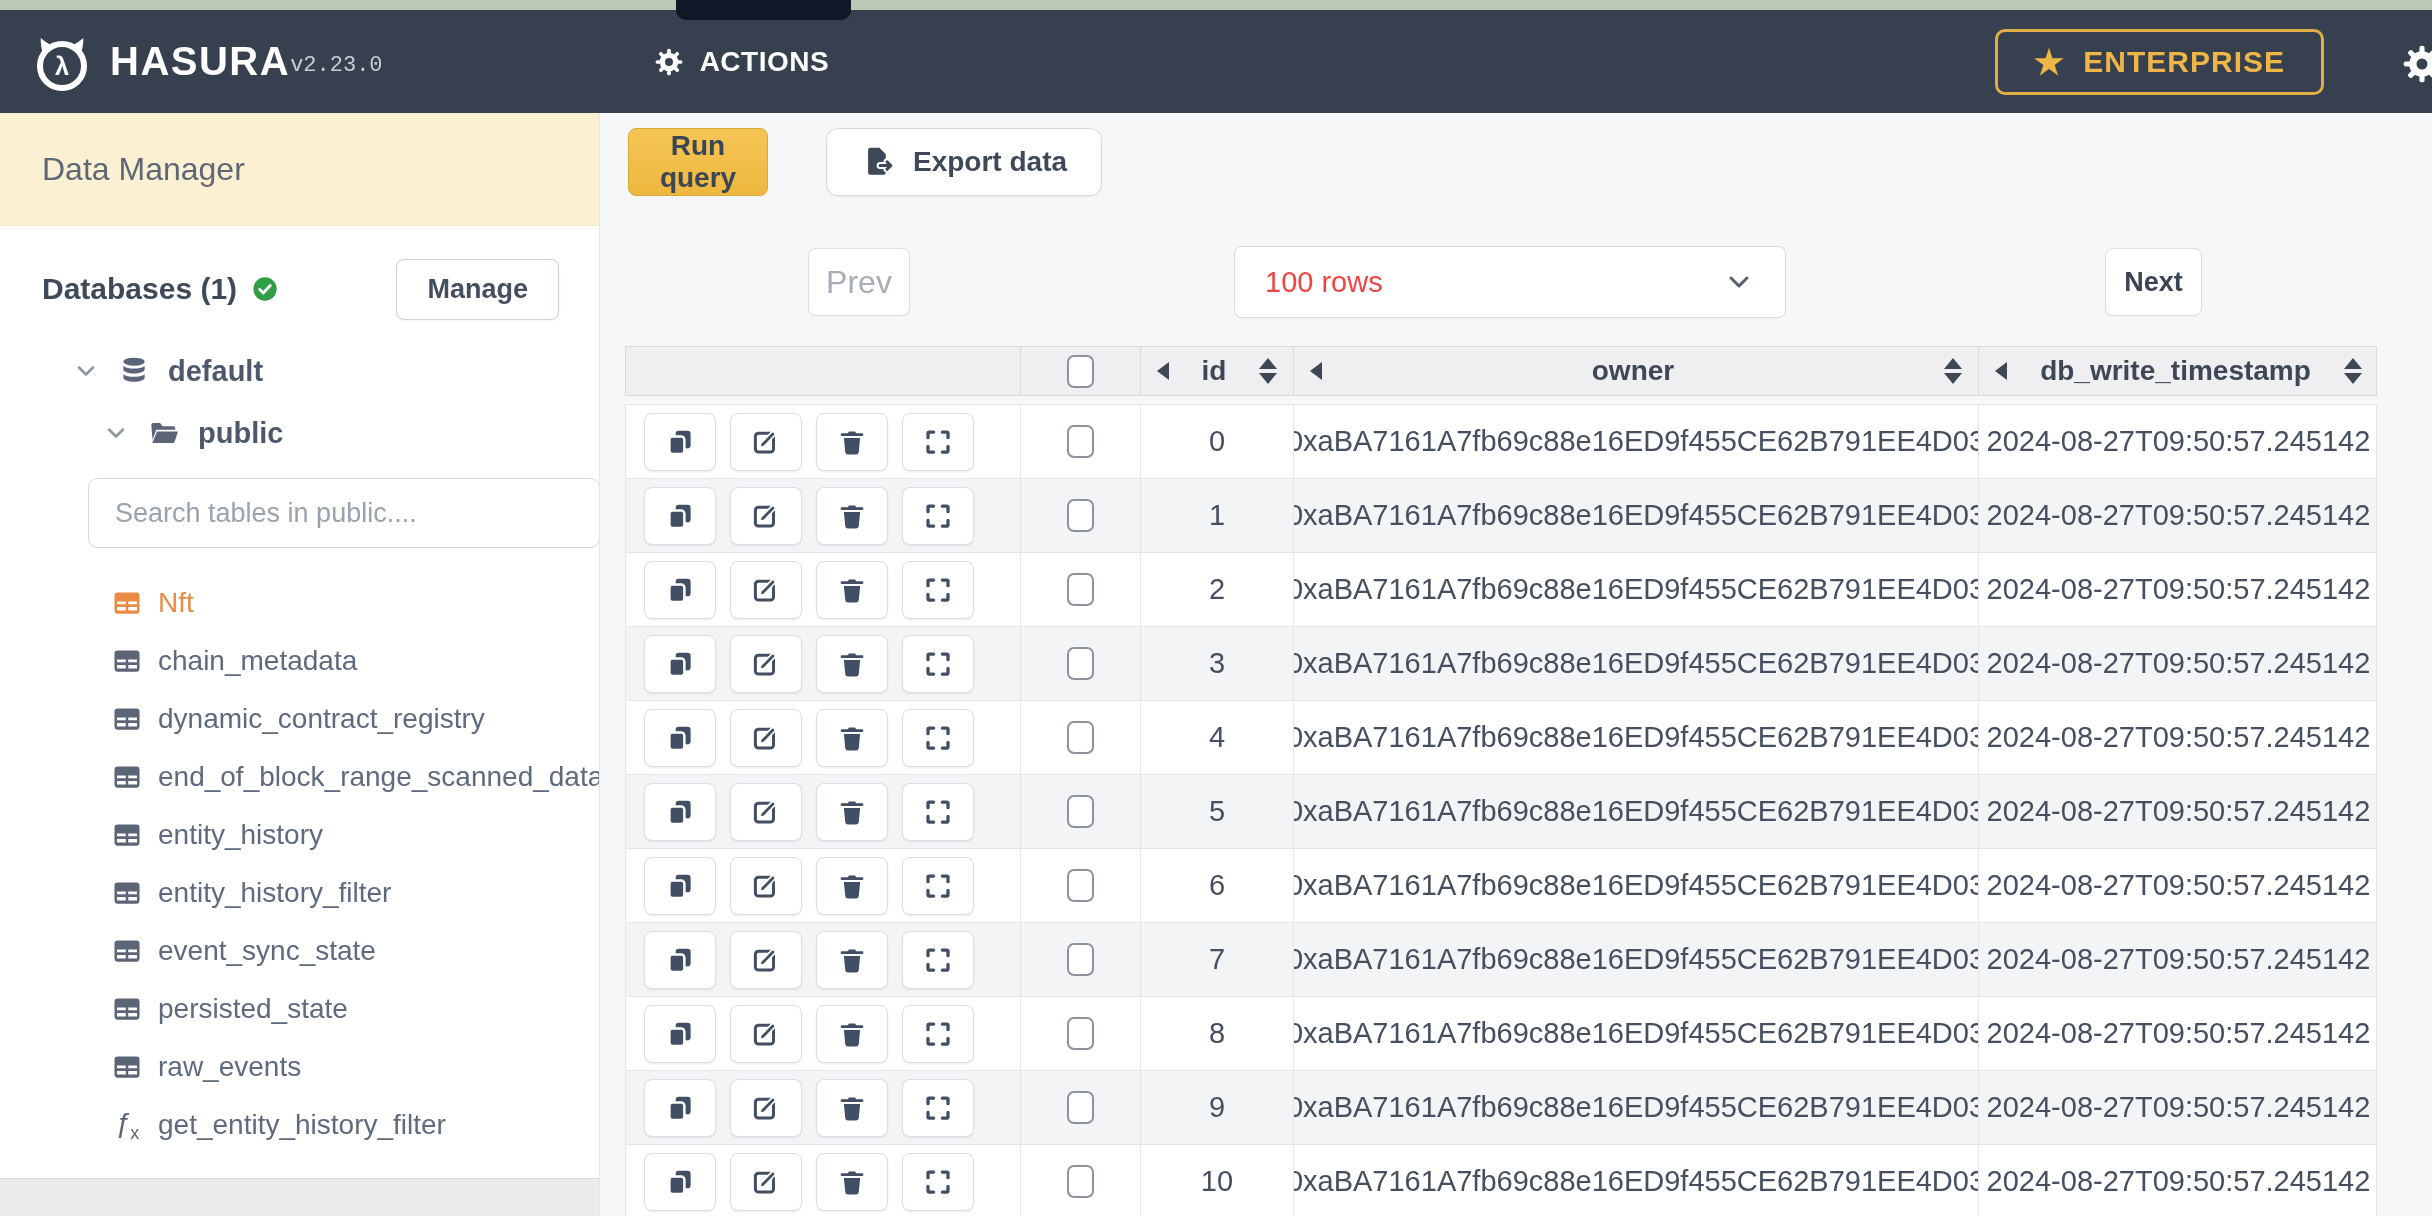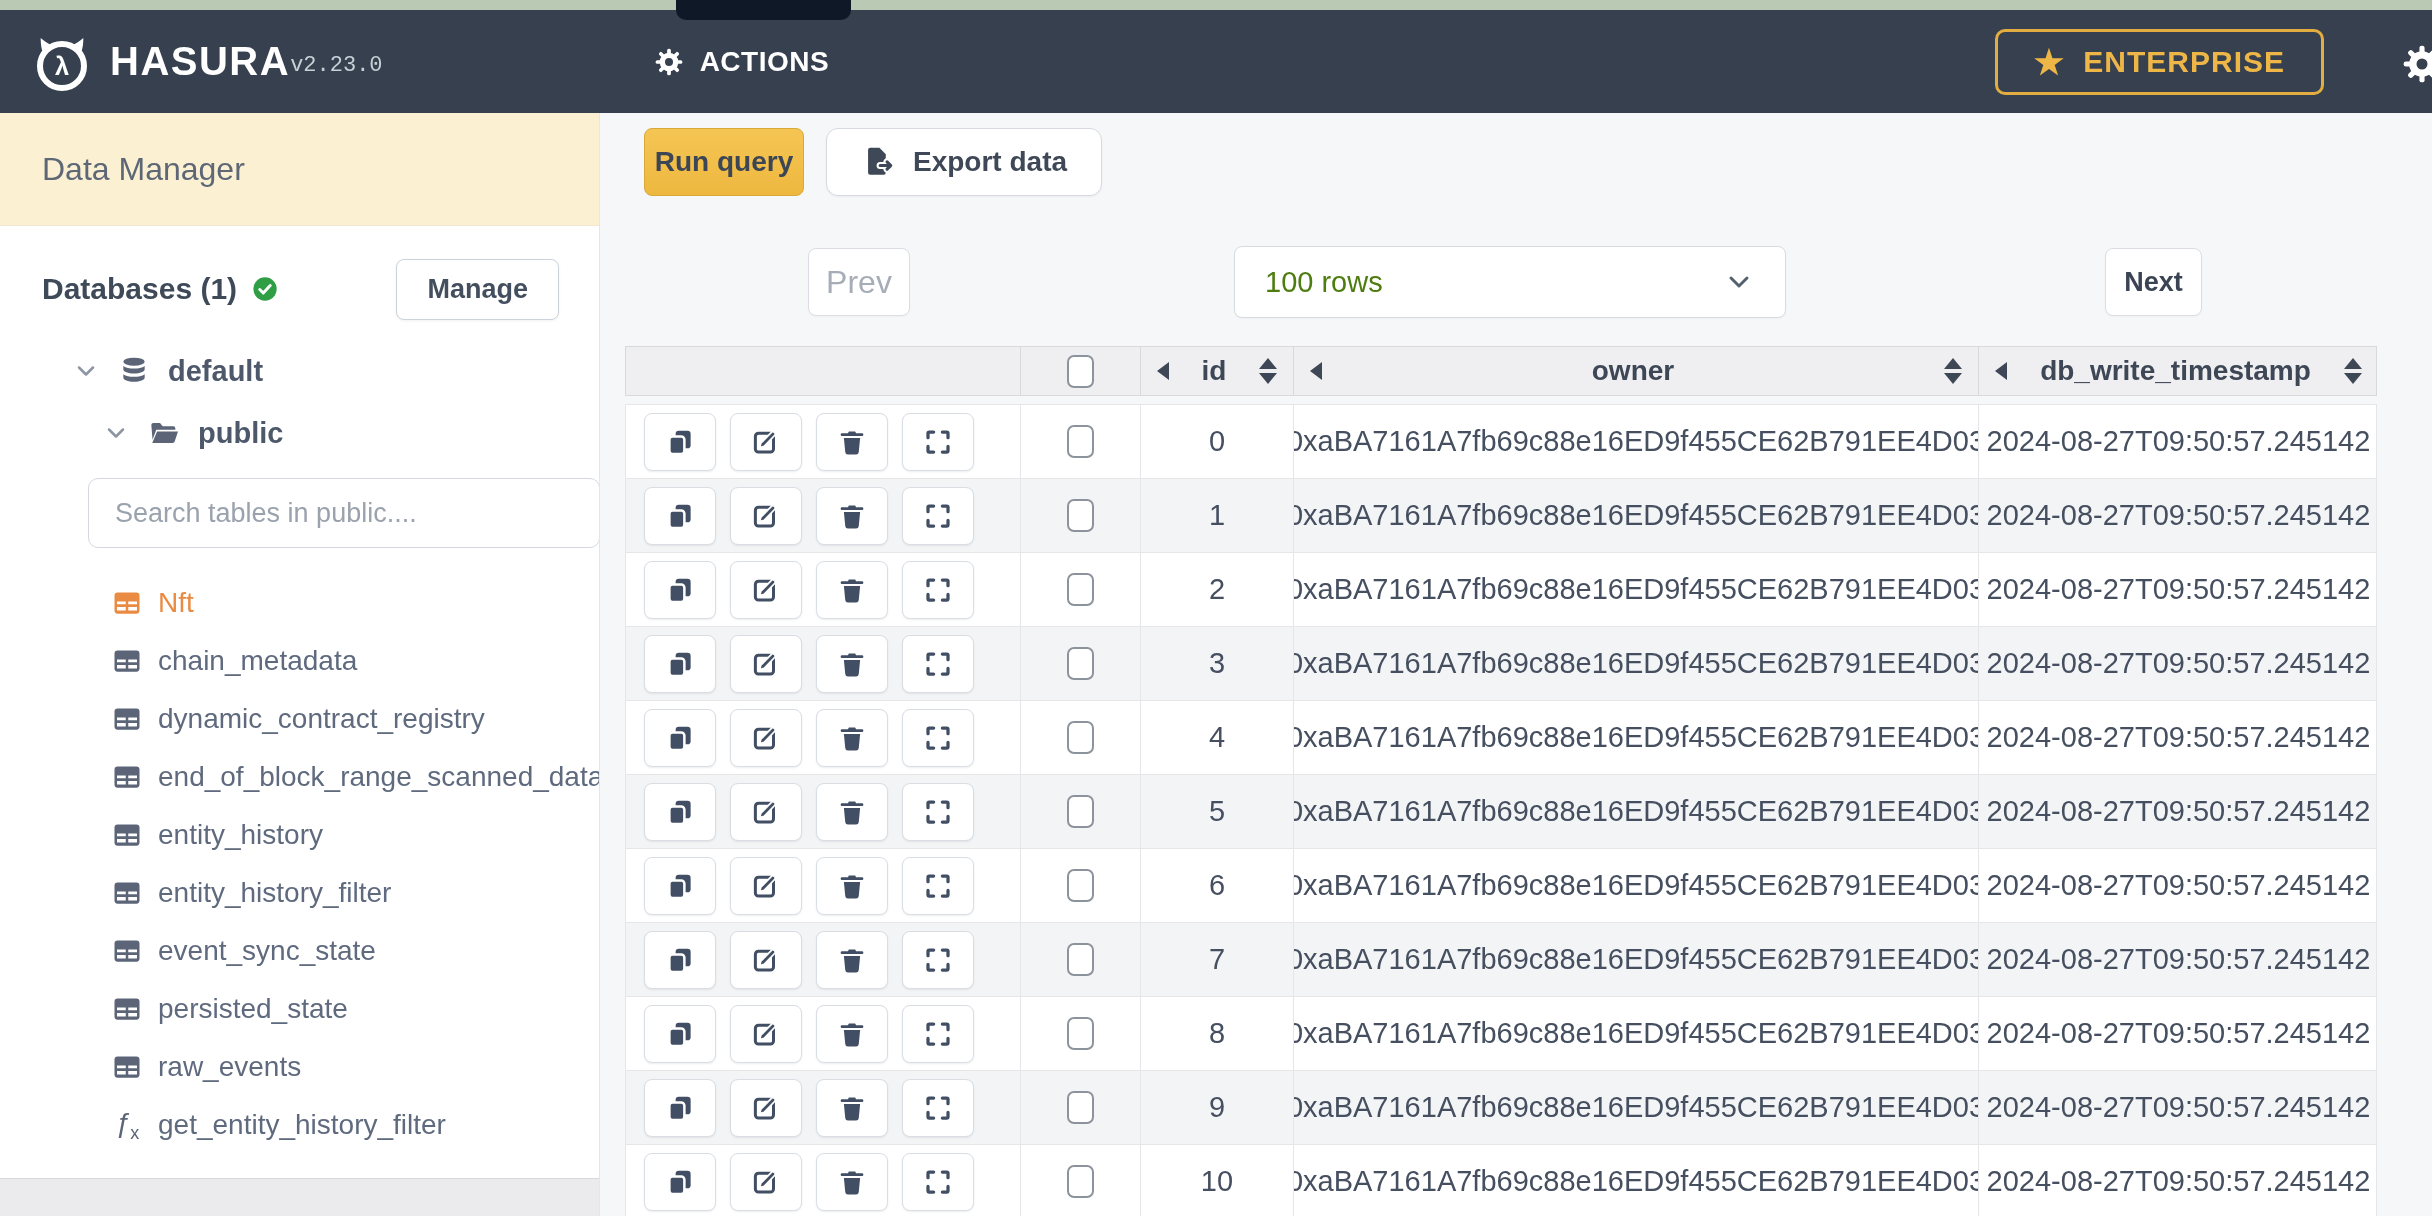--- a/index.html
+++ b/index.html
@@ -44,27 +44,27 @@
   .table-list { list-style: none; margin-top: 26px; }
   .table-item { display: flex; align-items: center; gap: 16px; height: 58px; padding-left: 112px; font-size: 28px; color: #5f6a7e; cursor: pointer; }
   .table-item svg { width: 30px; height: 30px; color: #5b6577; flex-shrink: 0; }
   .table-item.selected { color: #e98b43; }
   .table-item.selected svg { color: #e98b43; }
   .fx-glyph { font-size: 28px; font-style: italic; color: #5b6577; width: 30px; text-align: center; flex-shrink: 0; }
   .fx-glyph sub { font-size: 18px; font-style: normal; }
   .sidebar-strip { position: absolute; bottom: 0; left: 0; width: 100%; height: 38px; background: #ebebed; border-top: 1px solid #d8d8da; }
 
   
-  .run-query-btn { position: absolute; left: 44px; top: 15px; width: 160px; height: 68px; background: linear-gradient(#f5c554,#eeb83f); border: 1px solid #d8a938; border-radius: 8px; font-size: 28px; font-weight: bold; color: #3c4655; cursor: pointer; font-family: "Liberation Sans", sans-serif; }
+  .run-query-btn { position: absolute; left: 28px; top: 15px; width: 140px; height: 68px; background: linear-gradient(#f5c554,#eeb83f); border: 1px solid #d8a938; border-radius: 8px; font-size: 28px; font-weight: bold; color: #3c4655; cursor: pointer; font-family: "Liberation Sans", sans-serif; }
   .export-btn { position: absolute; left: 226px; top: 15px; height: 68px; padding: 0 34px; background: #fff; border: 1px solid #d6dae0; border-radius: 12px; display: flex; align-items: center; gap: 18px; font-size: 28px; font-weight: bold; color: #3e4857; box-shadow: 0 1px 2px rgba(0,0,0,.05); cursor: pointer; font-family: "Liberation Sans", sans-serif; }
   .export-btn svg { width: 34px; height: 34px; color: #3e4857; }
 
   
   .prev-btn { position: absolute; left: 208px; top: 135px; width: 102px; height: 68px; background: #fff; border: 1px solid #dadee3; border-radius: 8px; font-size: 32px; font-weight: normal; color: #a6adb7; cursor: pointer; box-shadow: 0 1px 2px rgba(0,0,0,.03); font-family: "Liberation Sans", sans-serif; }
-  .rows-select { position: absolute; left: 634px; top: 133px; width: 552px; height: 72px; background: #fff; border: 1px solid #d7dbe1; border-radius: 8px; display: flex; align-items: center; justify-content: space-between; padding: 0 30px; font-size: 29px; color: #4d7c0f; cursor: pointer; box-shadow: 0 1px 2px rgba(0,0,0,.03); }
+  .rows-select { position: absolute; left: 634px; top: 133px; width: 552px; height: 72px; background: #fff; border: 1px solid #d7dbe1; border-radius: 8px; display: flex; align-items: center; justify-content: space-between; padding: 0 30px; font-size: 29px; color: #ef4444; cursor: pointer; box-shadow: 0 1px 2px rgba(0,0,0,.03); }
   .rows-select svg { width: 32px; height: 32px; color: #55606f; }
   .next-btn { position: absolute; left: 1505px; top: 135px; width: 97px; height: 68px; background: #fff; border: 1px solid #dadee3; border-radius: 8px; font-size: 27px; font-weight: bold; color: #3a4453; cursor: pointer; box-shadow: 0 1px 2px rgba(0,0,0,.03); font-family: "Liberation Sans", sans-serif; }
 
   
   .grid-table { position: absolute; left: 25px; top: 233px; width: 1752px; }
   .thead { display: grid; grid-template-columns: 395px 120px 153px 685px 399px; height: 50px; background: #efeff1; border: 1px solid #d9d9dc; }
   .th { display: flex; align-items: center; justify-content: center; gap: 14px; font-size: 28px; font-weight: bold; color: #3e4756; border-right: 1px solid #d9d9dc; padding: 0 16px; }
   .th:last-child { border-right: none; }
   .th.spread { justify-content: space-between; }
   .tbody { margin-top: 8px; border: 1px solid #e6e6e9; border-bottom: none; }

